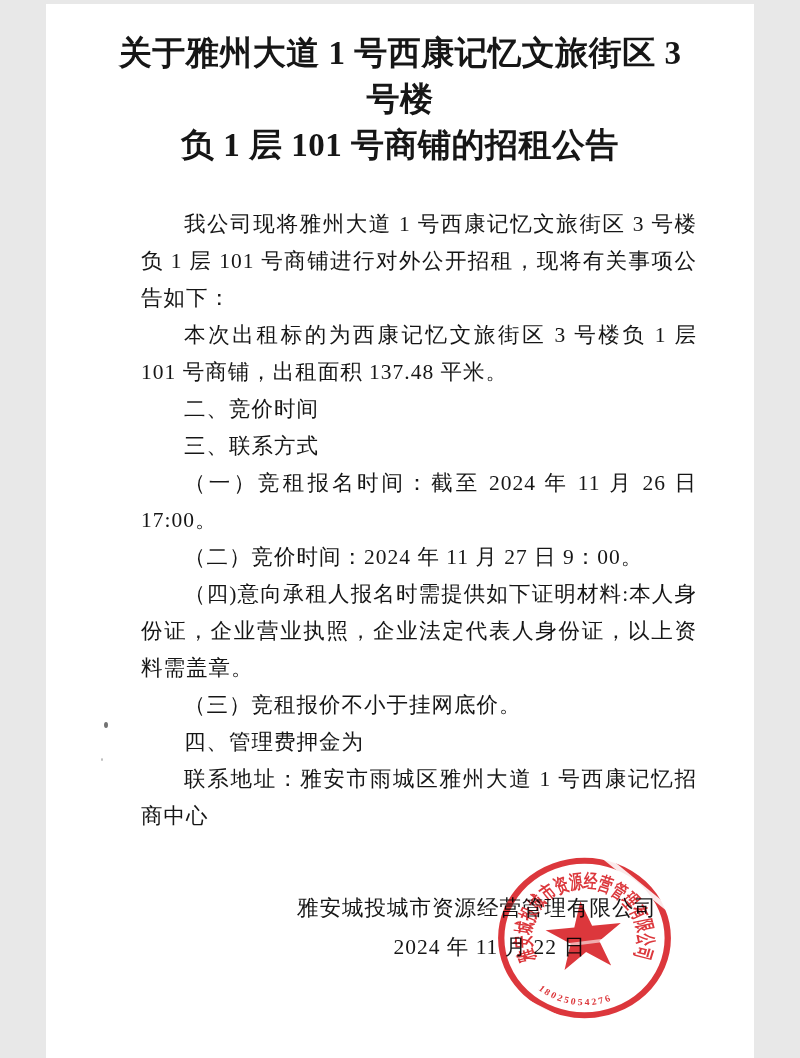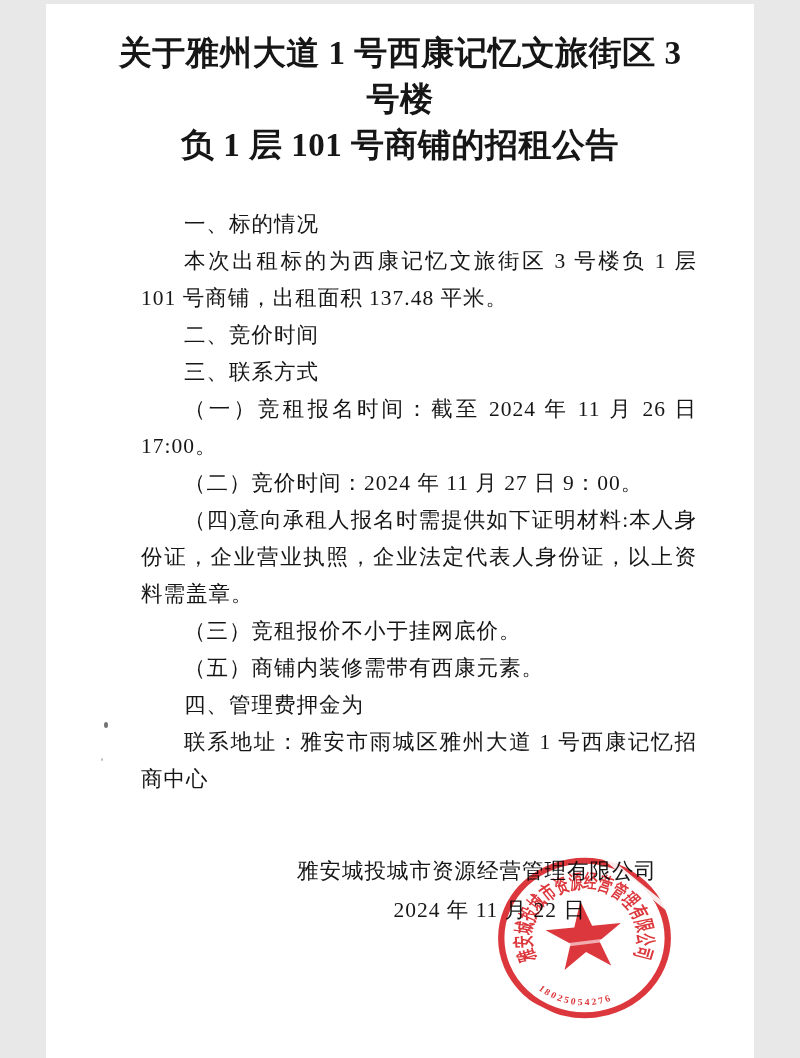--- a/index.html
+++ b/index.html
@@ -57,29 +57,28 @@
 <body>
 
 <div class="page">
 
   <h1 class="title">
     <span>关于雅州大道 1 号西康记忆文旅街区 3 号楼</span><br>
     <span>负 1 层 101 号商铺的招租公告</span>
   </h1>
 
   <div class="body-text">
-    <p>一、标的情况</p>
+    <p>我公司现将雅州大道 1 号西康记忆文旅街区 3 号楼负 1 层 101 号商铺进行对外公开招租，现将有关事项公告如下：</p>
     <p>本次出租标的为西康记忆文旅街区 3 号楼负 1 层 101 号商铺，出租面积 137.48 平米。</p>
     <p>二、竞价时间</p>
     <p>三、联系方式</p>
     <p>（一）竞租报名时间：截至 2024 年 11 月 26 日 17:00。</p>
     <p>（二）竞价时间：2024 年 11 月 27 日 9：00。</p>
     <p>（四)意向承租人报名时需提供如下证明材料:本人身份证，企业营业执照，企业法定代表人身份证，以上资料需盖章。</p>
     <p>（三）竞租报价不小于挂网底价。</p>
-    <p>（五）商铺内装修需带有西康元素。</p>
     <p>四、管理费押金为</p>
     <p>联系地址：雅安市雨城区雅州大道 1 号西康记忆招商中心</p>
   </div>
 
   <div class="signature">
     <div class="sig-company">雅安城投城市资源经营管理有限公司</div>
     <div class="sig-date">2024 年 11 月 22 日</div>
   </div>
 
   <div class="stamp">

